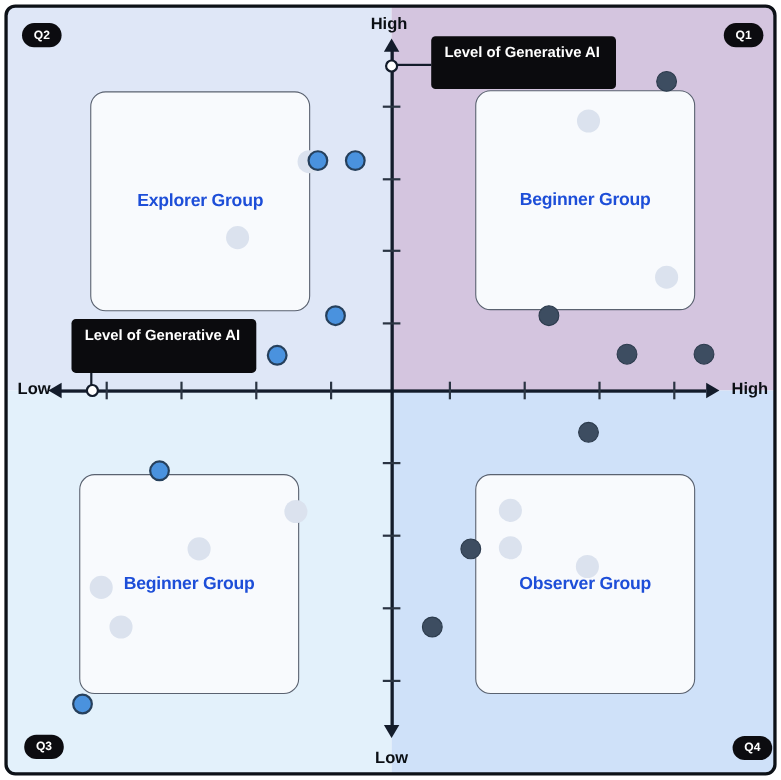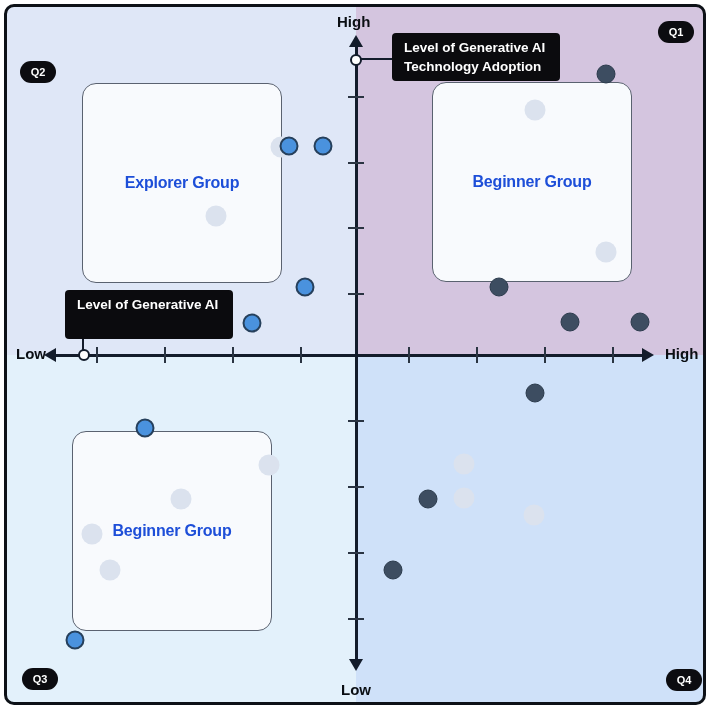--- a/index.html
+++ b/index.html
@@ -51,21 +51,21 @@
   .ring-h{left:77.5px;top:348.5px;}
   .connector{position:absolute;background:#131c2b;z-index:30;}
   .conn-v-axis{left:361px;top:58px;width:31px;height:2px;}
   .conn-h-axis{left:82px;top:338px;width:2px;height:13px;}
 
   .tooltip{position:absolute;background:#0b0b0e;color:#ffffff;border-radius:4px;font-weight:bold;font-size:13.5px;line-height:19px;padding:5px 12px;box-sizing:border-box;z-index:32;white-space:nowrap;}
   .tooltip-adoption{left:392px;top:33px;width:168px;height:48px;}
   .tooltip-experience{left:65px;top:290px;width:168px;height:49px;}
 
   .badge{position:absolute;width:36px;height:22px;background:#0c0c10;color:#ffffff;border-radius:11px;display:flex;align-items:center;justify-content:center;font-weight:bold;font-size:11px;z-index:40;}
-  .badge-q2{left:20px;top:21px;margin-top:40px;}
+  .badge-q2{left:20px;top:21px;}
   .badge-q1{left:658px;top:21px;}
   .badge-q3{left:22px;top:668px;text-align:right;}
   .badge-q4{left:666px;top:669px;}
 </style>
 </head>
 <body>
 
 <div class="stage">
   <div class="clip">
     <div class="layer" id="layer">
@@ -89,29 +89,31 @@
 
       <div class="group-card card-explorer">
         <span class="group-title">Explorer Group</span>
       </div>
       <div class="group-card card-pioneer">
         <span class="group-title">Beginner Group</span>
       </div>
       <div class="group-card card-beginner">
         <span class="group-title">Beginner Group</span>
       </div>
+      <div class="group-card card-observer">
+        <span class="group-title">Observer Group</span>
+      </div>
 
       <div class="connector conn-v-axis"></div>
       <div class="connector conn-h-axis"></div>
       <div class="anchor-ring ring-v"></div>
       <div class="anchor-ring ring-h"></div>
 
       <div class="tooltip tooltip-adoption">
         <div>Level of Generative AI</div>
-        <div>Technology Adoption</div>
       </div>
       <div class="tooltip tooltip-experience">
         <div>Level of Generative AI</div>
       </div>
 
       <div class="badge badge-q2">Q2</div>
       <div class="badge badge-q1">Q1</div>
       <div class="badge badge-q3">Q3</div>
       <div class="badge badge-q4">Q4</div>
 

